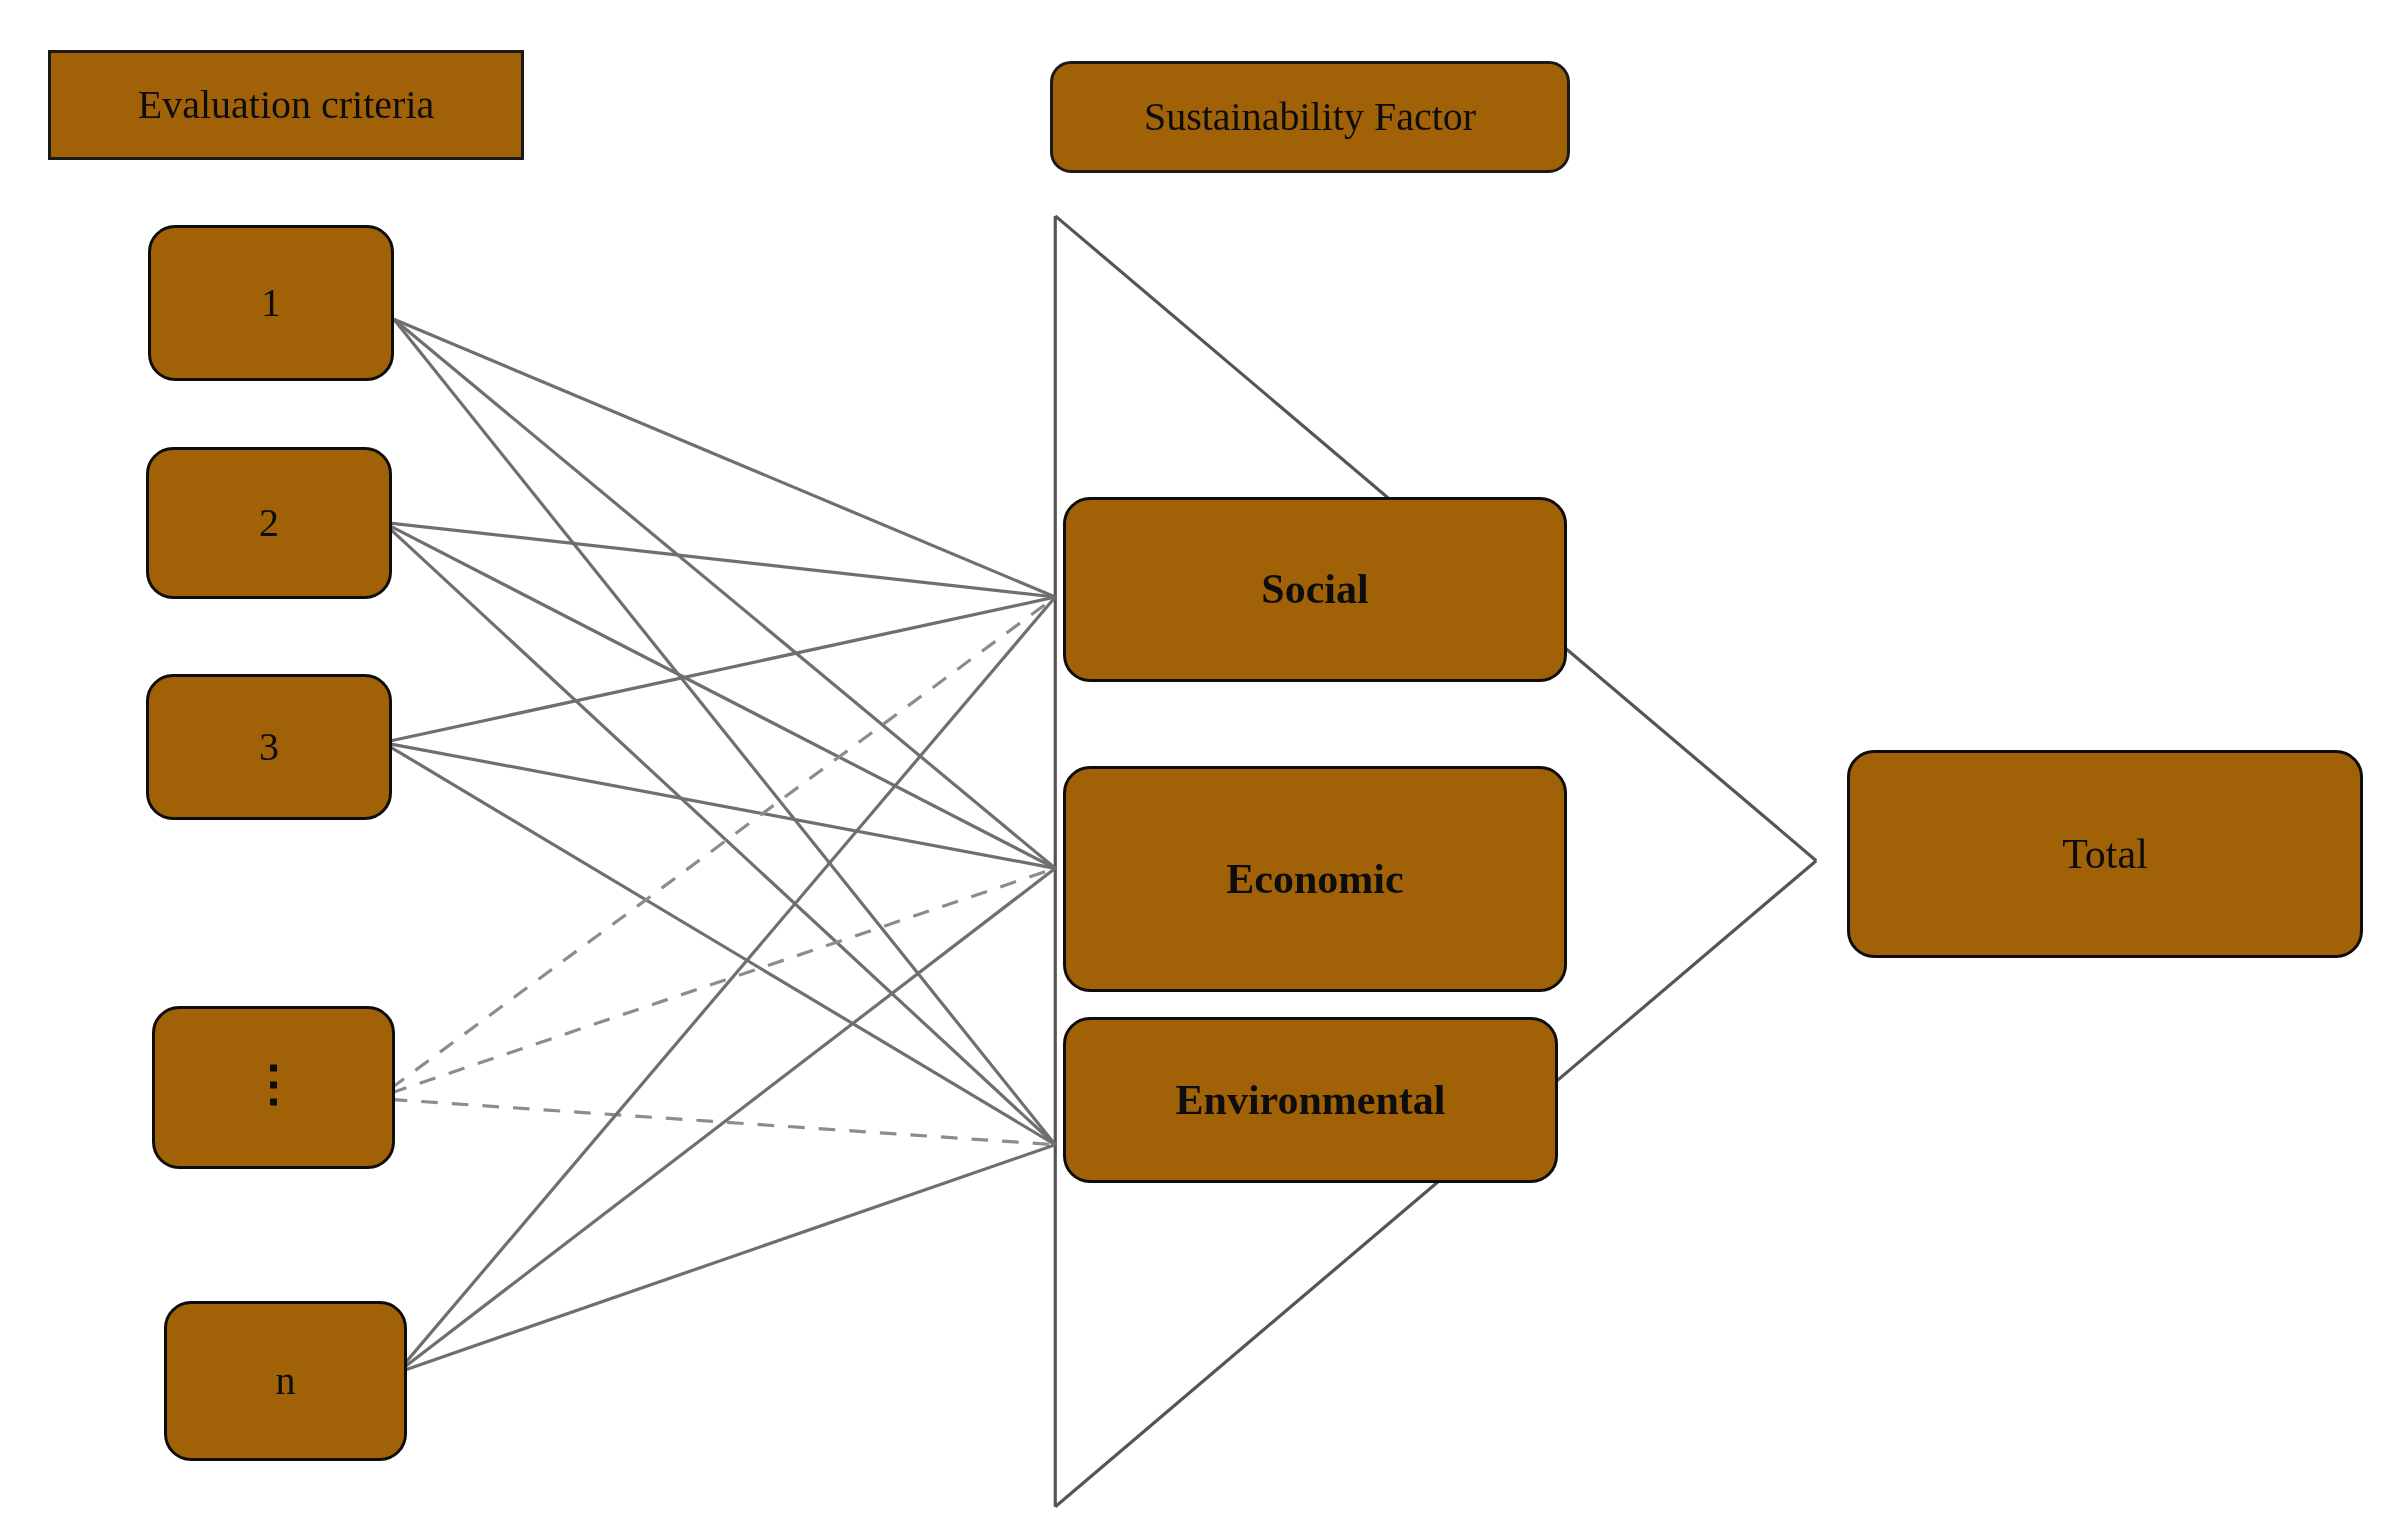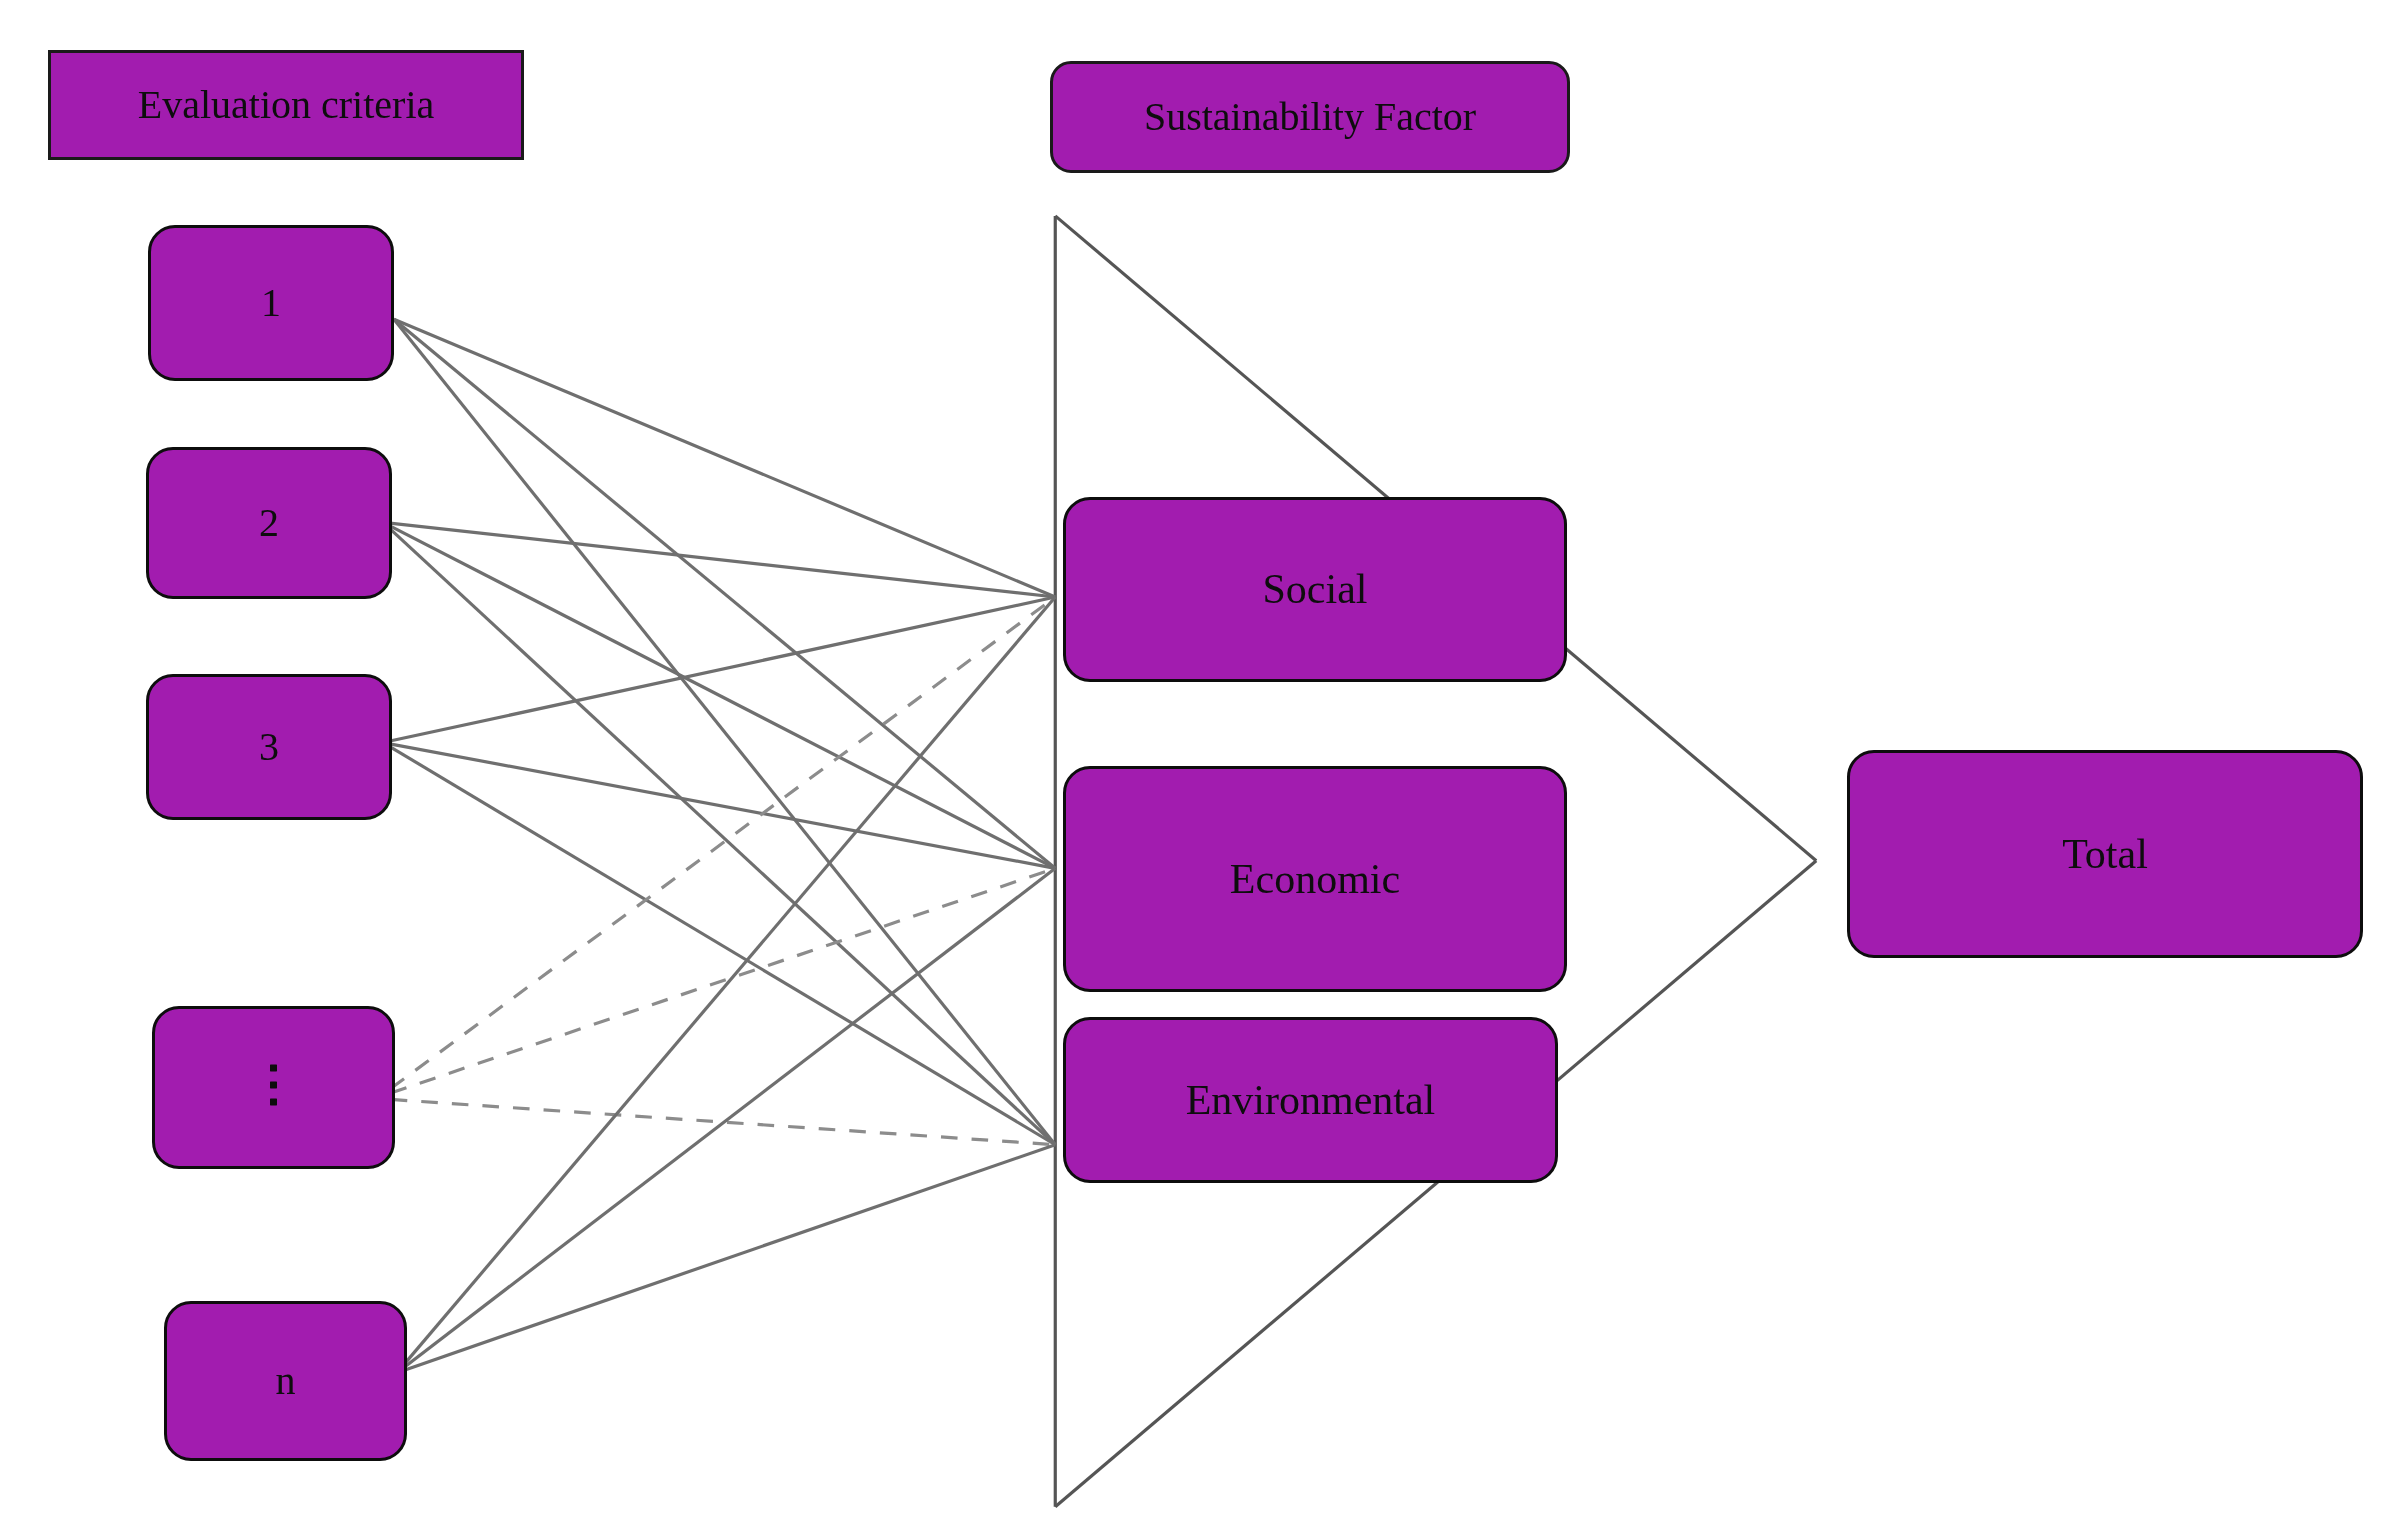--- a/index.html
+++ b/index.html
@@ -26,40 +26,41 @@
     width: 2401px;
     height: 1533px;
   }
   .node {
     position: absolute;
     box-sizing: border-box;
     display: flex;
     align-items: center;
     justify-content: center;
     text-align: center;
-    background: #a21caf;
+    background: #a16207;
     color: #0d0d0d;
   }
   .header-box {
     border: 3.2px solid #1a1a1a;
     border-radius: 0;
     font-size: 40px;
     line-height: 1.15;
   }
   .criteria-box {
     border: 3.8px solid #0d0d0d;
     border-radius: 27px;
     font-size: 40px;
     line-height: 1.1;
   }
   .pillar-box {
     border: 3.8px solid #0d0d0d;
     border-radius: 27px;
     font-size: 42px;
     line-height: 1.15;
+    font-weight: bold;
   }
   .result-box {
     border: 3.8px solid #0d0d0d;
     border-radius: 27px;
     font-size: 42px;
     line-height: 1.45;
   }
   .vdots {
     font-size: 41px;
     letter-spacing: 0;

